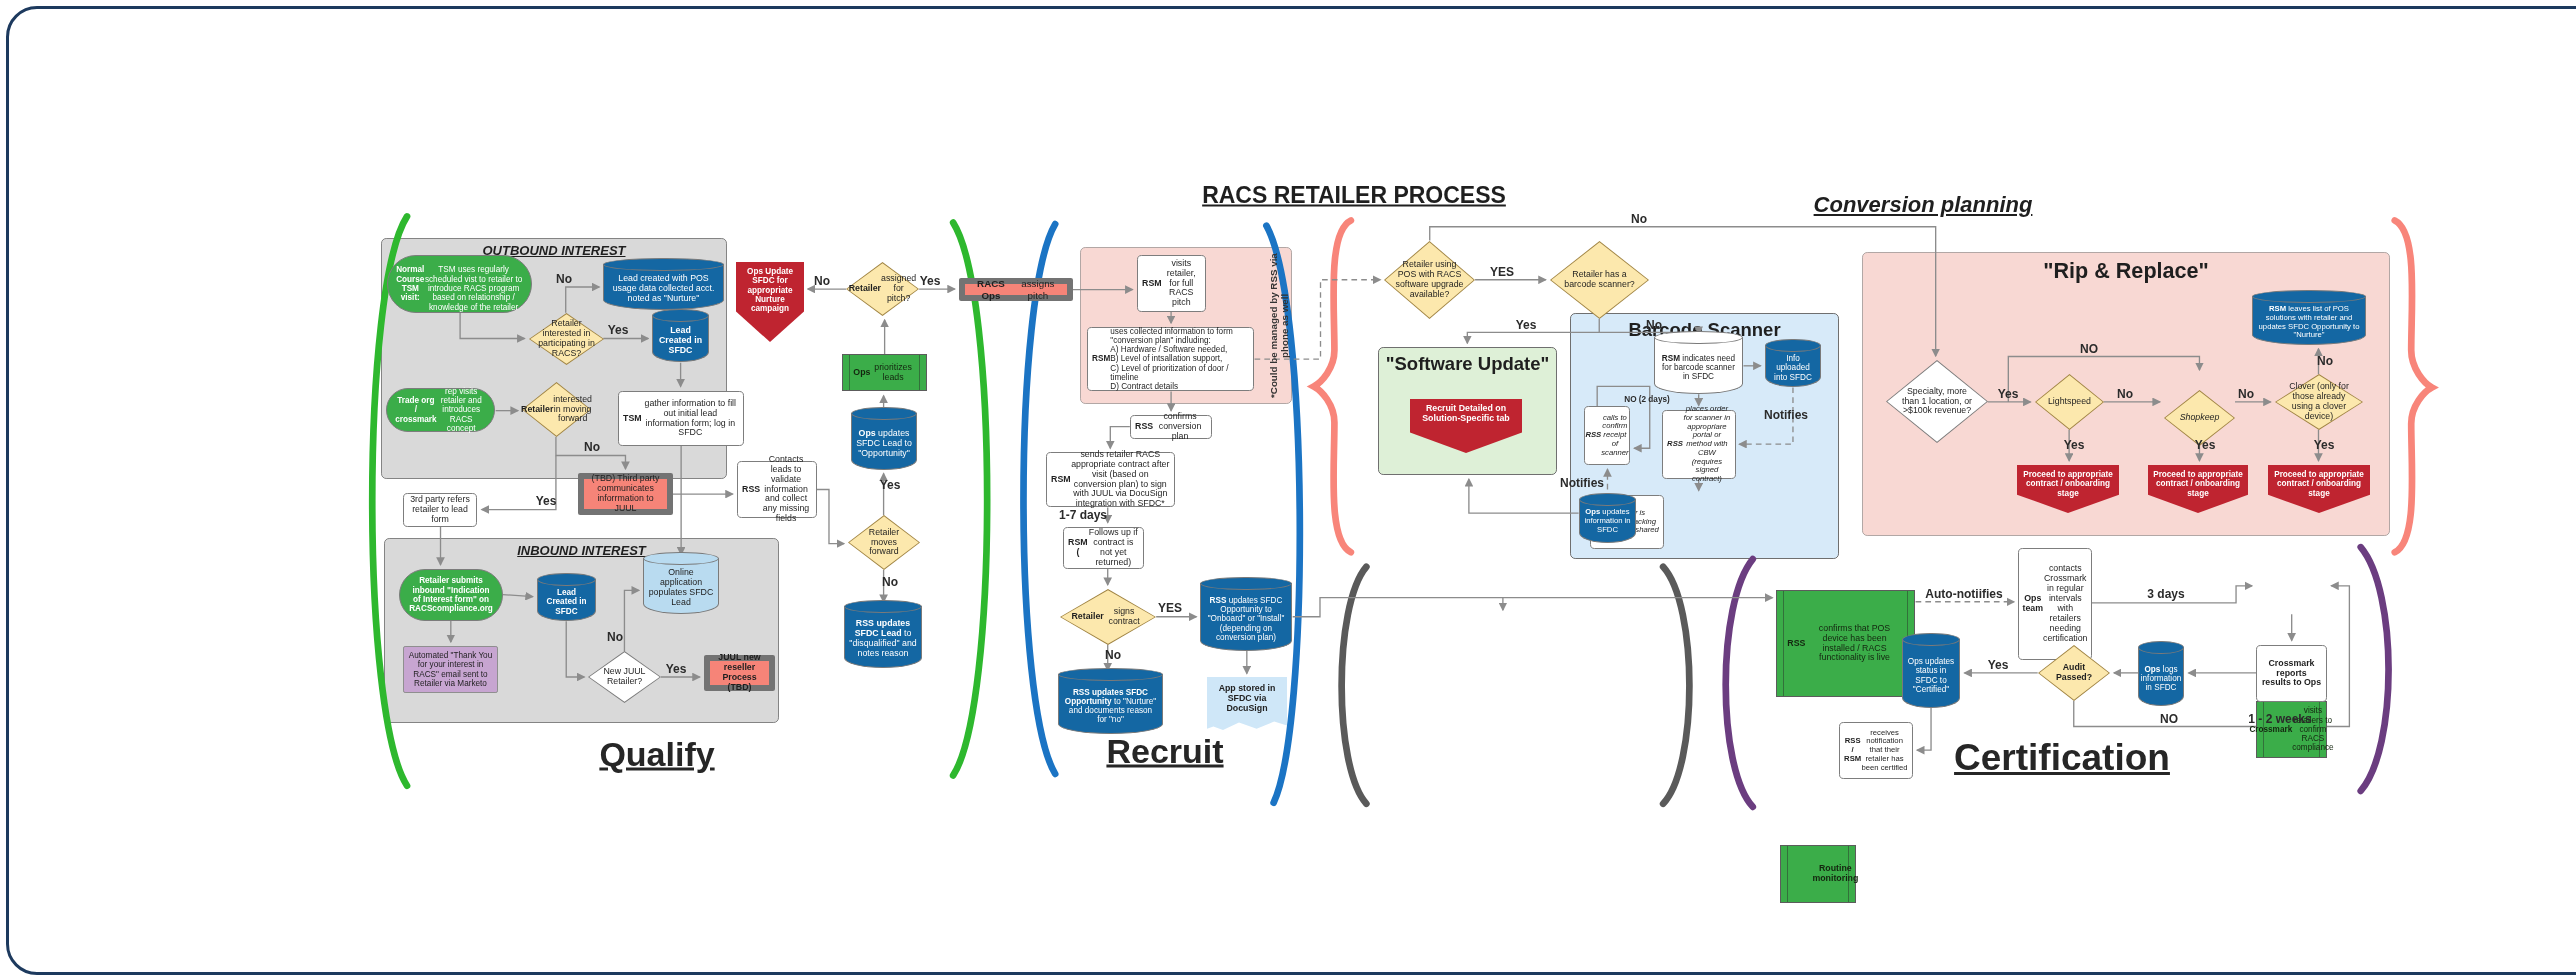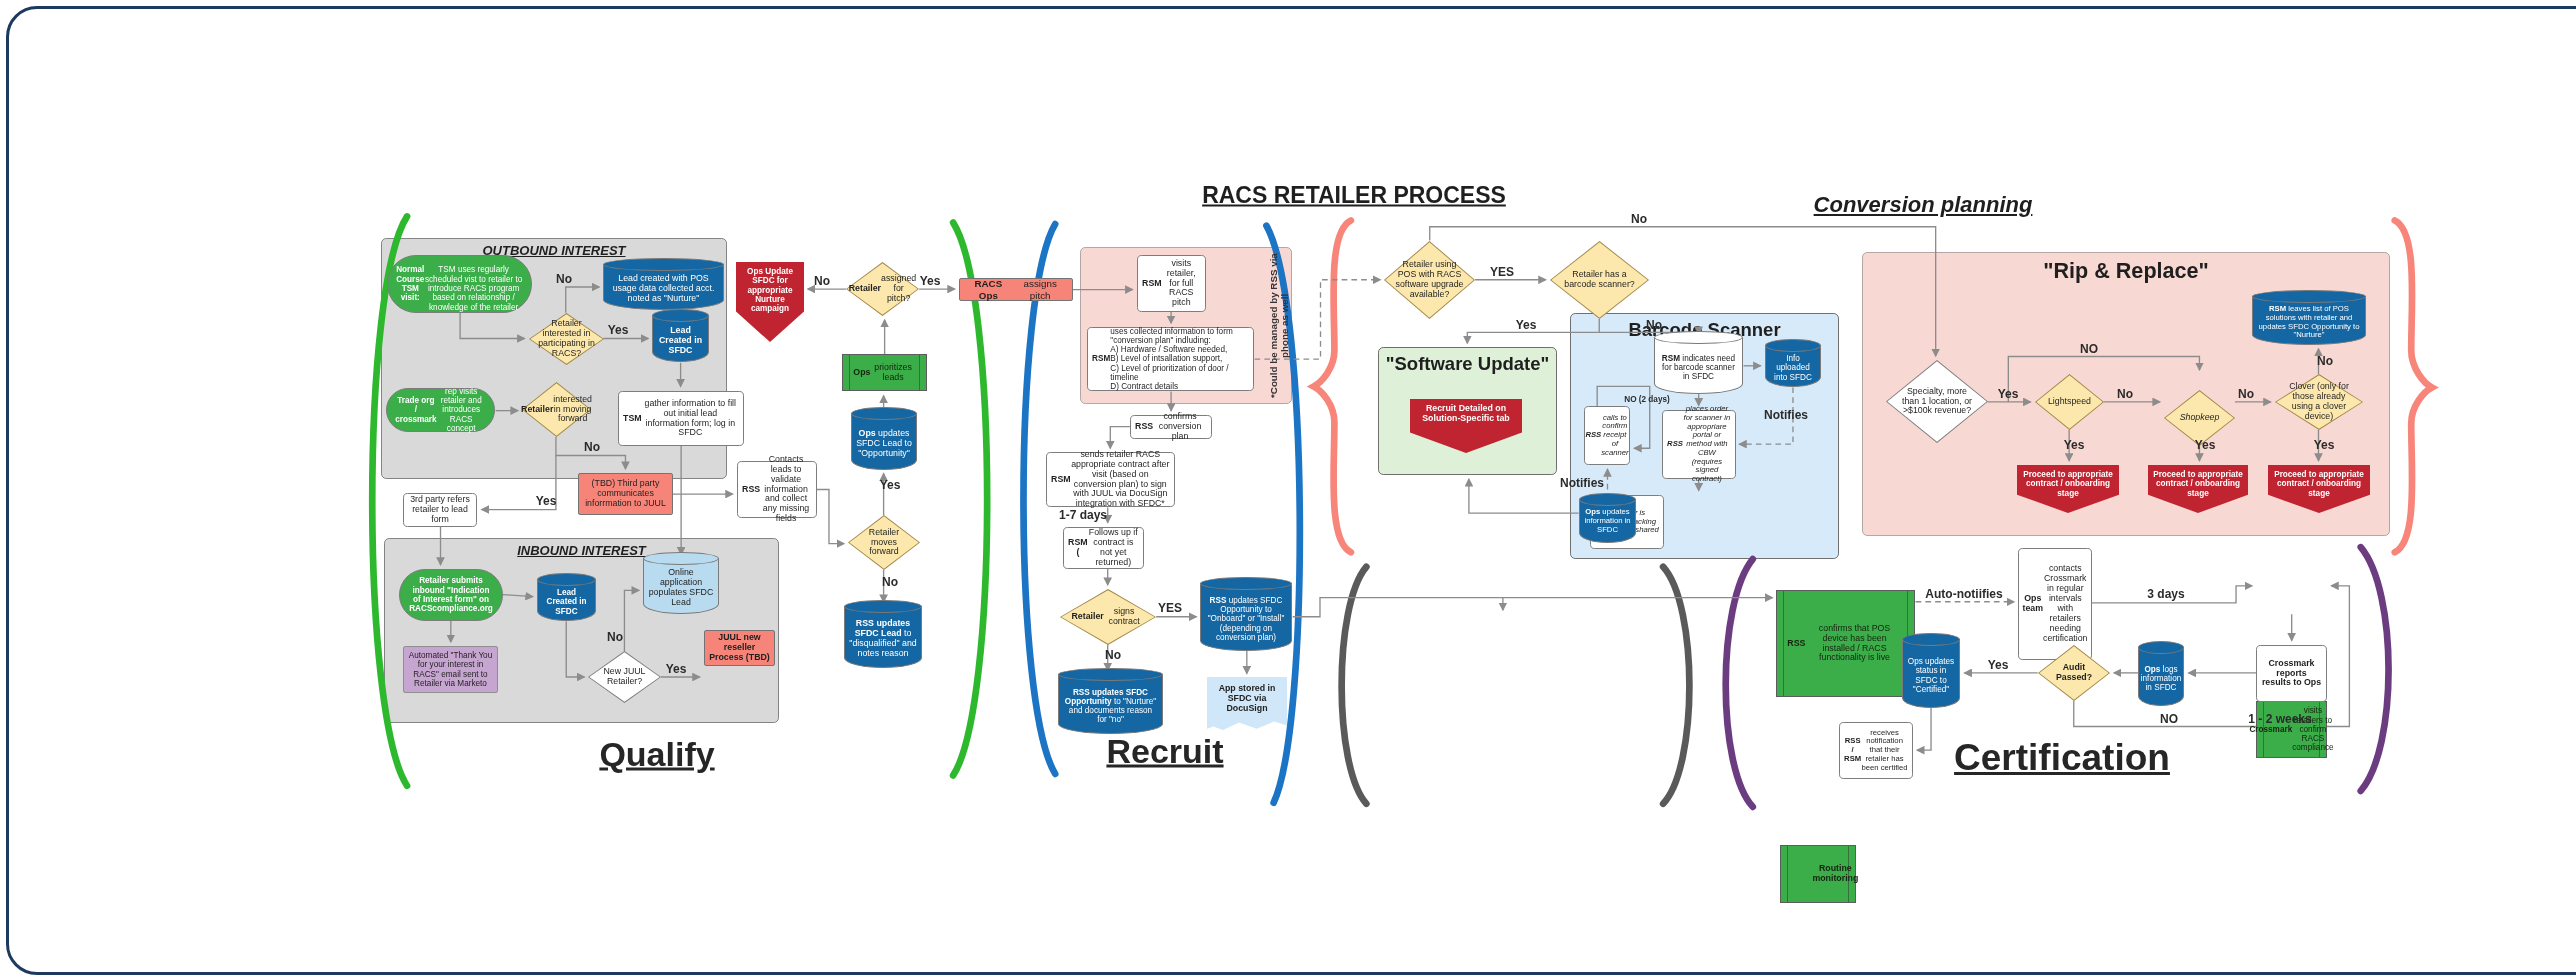--- a/index.html
+++ b/index.html
@@ -15,21 +15,21 @@
           text-decoration:underline;font-size:13px;top:4.1px;}
   .ptitle2{position:absolute;width:100%;text-align:center;font-weight:bold;font-size:18.5px;top:5.2px;}
   #edges{position:absolute;left:0;top:0;z-index:1;}
   .edge{fill:none;stroke:#8c8c8c;stroke-width:2.6px;}
   .dash{stroke-dasharray:11 8;}
   .brace{fill:none;stroke-linecap:round;stroke-width:13px;}
   .node{position:absolute;box-sizing:border-box;display:flex;align-items:center;justify-content:center;
         text-align:center;font-size:8.8px;line-height:1.13;z-index:2;white-space:pre-line;}
   .oval{background:#3bad49;border:1px solid #7c7c7c;border-radius:31px;color:#fff;padding:2.1px 8.2px;}
   .rect{background:#fff;border:1px solid #7d7d7d;border-radius:4.6px;padding:2.1px 4.1px;}
-  .salmon{background:#f68478;border:1px solid #737373;border-radius:2.1px;padding:2.1px 4.1px;}
+  .salmon{background:#f68478;border:6px solid #737373;border-radius:2.1px;padding:2.1px 4.1px;}
   .lavender{background:#c7a5d1;border:1px solid #8f8f8f;border-radius:2.1px;padding:2.1px 4.1px;}
   .gproc{background:#3bad49;border:1px solid #5c5c5c;color:#14260f;padding:2.1px 10.3px;position:relative;}
   .gproc::before,.gproc::after{content:"";position:absolute;top:0;bottom:0;width:1px;background:rgba(40,40,40,.45);}
   .gproc::before{left:5.7px;} .gproc::after{right:5.7px;}
   .cyl{--c:#1467a3;background:var(--c);color:#fff;border:1px solid #7a7a7a;border-top:none;
        border-radius:0 0 50% 50% / 0 0 10.3px 10.3px;padding:9.3px 4.1px 4.1px 4.1px;}
   .cyl::before{content:"";position:absolute;top:-6.2px;left:-1px;right:-1px;height:13.4px;background:var(--c);
        border:1px solid #7a7a7a;border-radius:50%;box-sizing:border-box;}
   .cyl>span{position:relative;z-index:1;}
   .cyl.lt{--c:#b9dbf0;color:#222;} .cyl.wh{--c:#ffffff;color:#222;}
@@ -186,21 +186,21 @@
   <div class="node rect" style="left:403px;top:493px;width:74px;height:34px;">3rd party refers retailer to lead form</div>
   <div class="node rect" style="left:737px;top:461px;width:80px;height:57px;"><b>RSS</b> Contacts leads to validate information and collect any missing fields</div>
   <div class="node oval fs16 boldall" style="left:399px;top:569px;width:104px;height:52px;">Retailer submits inbound "Indication of Interest form" on RACScompliance.org</div>
   <div class="node cyl" style="left:537px;top:579px;width:59px;height:42px;font-weight:bold;font-size:8.2px;"><span>Lead Created in SFDC</span></div>
   <div class="node cyl lt" style="left:643px;top:558px;width:76px;height:56px;"><span>Online application populates SFDC Lead</span></div>
   <div class="node lavender fs16" style="left:403px;top:646px;width:95px;height:47px;">Automated "Thank You for your interest in RACS" email sent to Retailer via Marketo</div>
   <div class="dia white" style="left:588px;top:651px;width:73px;height:52px;">
       <div class="shape"></div>
       <div class="txt">New JUUL Retailer?</div>
     </div>
-  <div class="node salmon boldall" style="left:704px;top:630px;width:71px;height:36px;">JUUL new reseller Process (TBD)</div>
+  <div class="node salmon boldall" style="left:704px;top:655px;width:71px;height:36px;">JUUL new reseller Process (TBD)</div>
 
   <div class="node banner fs16" style="left:736px;top:262px;width:68px;height:80px;">Ops Update SFDC for appropriate Nurture campaign</div>
   <div class="dia" style="left:846px;top:262px;width:73px;height:54px;">
       <div class="shape"></div>
       <div class="txt fs16"><b>Retailer</b> assigned for pitch?</div>
     </div>
   <div class="node salmon" style="left:959px;top:278px;width:114px;height:23px;font-size:9.8px;"><b>RACS Ops</b>  assigns pitch</div>
   <div class="node gproc" style="left:842px;top:354px;width:85px;height:37px;"><b>Ops</b> prioritizes leads</div>
   <div class="node cyl" style="left:851px;top:413px;width:66px;height:57px;"><span><b>Ops</b> updates SFDC Lead to "Opportunity"</span></div>
   <div class="dia" style="left:848px;top:515px;width:72px;height:55px;">

